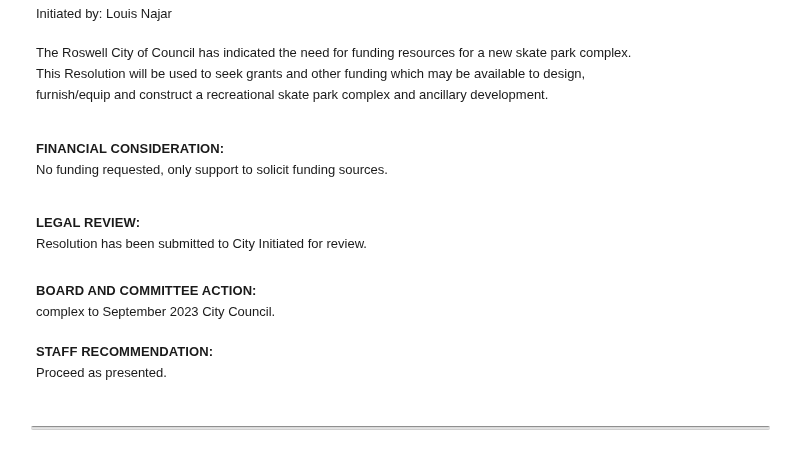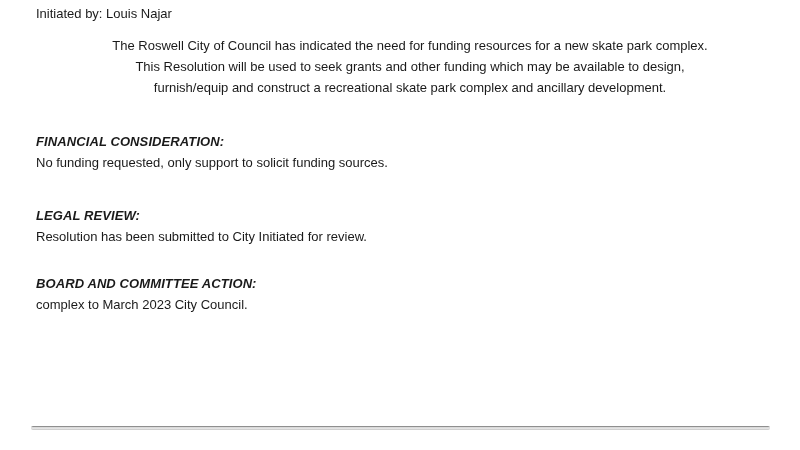--- a/index.html
+++ b/index.html
@@ -20,27 +20,25 @@
     box-sizing: border-box;
     padding: 3px 16px 0 36px;
   }
   .line {
     white-space: nowrap;
   }
   .initiated {
     margin: 0;
   }
   .intro {
-    margin-top: 11px;
-    text-align: center;
+    margin-top: 18px;
   }
   .section-heading {
     font-weight: bold;
     letter-spacing: 0.1px;
-    font-style: italic;
   }
   .sec1 .section-heading { margin-top: 33px; }
   .sec2 .section-heading { margin-top: 32px; }
   .sec3 .section-heading { margin-top: 26px; }
   .sec4 .section-heading { margin-top: 19px; }
   .divider {
     position: absolute;
     left: 31px;
     top: 426px;
     width: 739px;
@@ -68,19 +66,23 @@
     <div class="line">No funding requested, only support to solicit funding sources.</div>
   </div>
 
   <div class="section sec2">
     <div class="section-heading line">LEGAL REVIEW:</div>
     <div class="line">Resolution has been submitted to City Initiated for review.</div>
   </div>
 
   <div class="section sec3">
     <div class="section-heading line">BOARD AND COMMITTEE ACTION:</div>
-    <div class="line">complex to March 2023 City Council.</div>
+    <div class="line">complex to September 2023 City Council.</div>
   </div>
 
+  <div class="section sec4">
+    <div class="section-heading line">STAFF RECOMMENDATION:</div>
+    <div class="line">Proceed as presented.</div>
+  </div>
 
   <div class="divider"></div>
 
 </div>
 
 </body></html>

